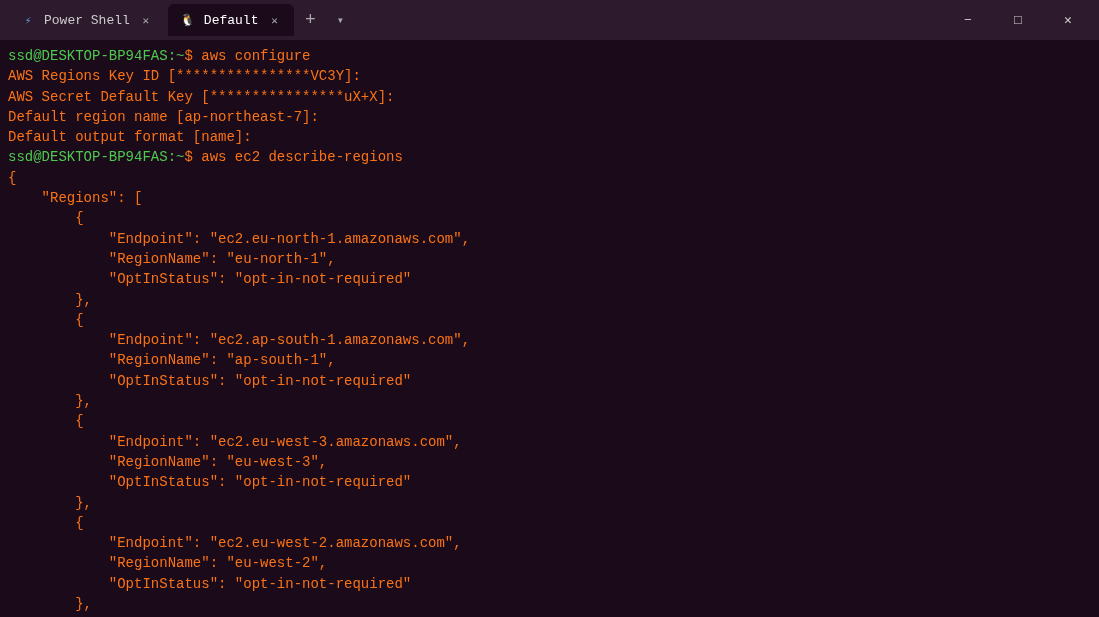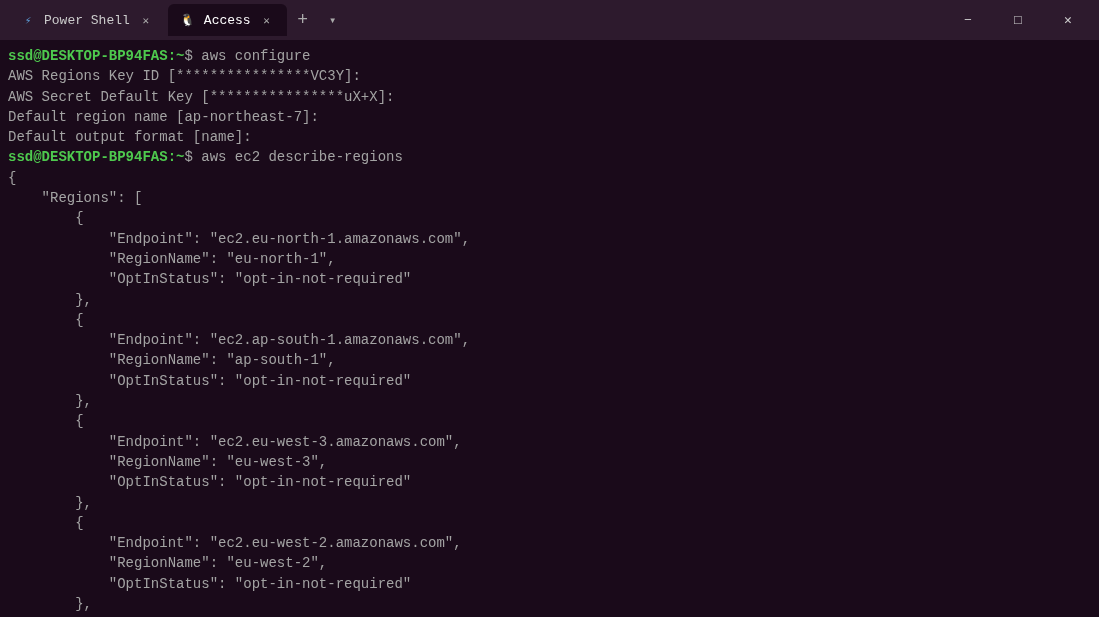--- a/index.html
+++ b/index.html
@@ -121,25 +121,25 @@
     .terminal pre {
       font-family: 'Consolas', 'Courier New', monospace;
       font-size: 14px;
       line-height: 1.45;
       color: #e0e0e0;
       white-space: pre;
     }
 
     .prompt {
       color: #4ec94e;
-      font-weight: bold;
+      font-weight: normal;
     }
 
     .cmd {
-      color: #a3a3a3;
+      color: #f97316;
     }
 
     
     .ps-icon {
       color: #5b9bd5;
       font-weight: bold;
       font-size: 11px;
     }
 
     
@@ -154,21 +154,21 @@
   <div class="tabs">
 
     <div class="tab">
       <span class="tab-icon ps-icon">⚡</span>
       <span>Power Shell</span>
       <span class="tab-close">✕</span>
     </div>
 
     <div class="tab active">
       <span class="tab-icon ubuntu-icon">🐧</span>
-      <span>Access</span>
+      <span>Default</span>
       <span class="tab-close">✕</span>
     </div>
     <div class="new-tab-btn">+</div>
     <div class="dropdown-btn">▾</div>
   </div>
   <div class="window-controls">
     <div class="wc-btn">−</div>
     <div class="wc-btn">□</div>
     <div class="wc-btn close">✕</div>
   </div>

